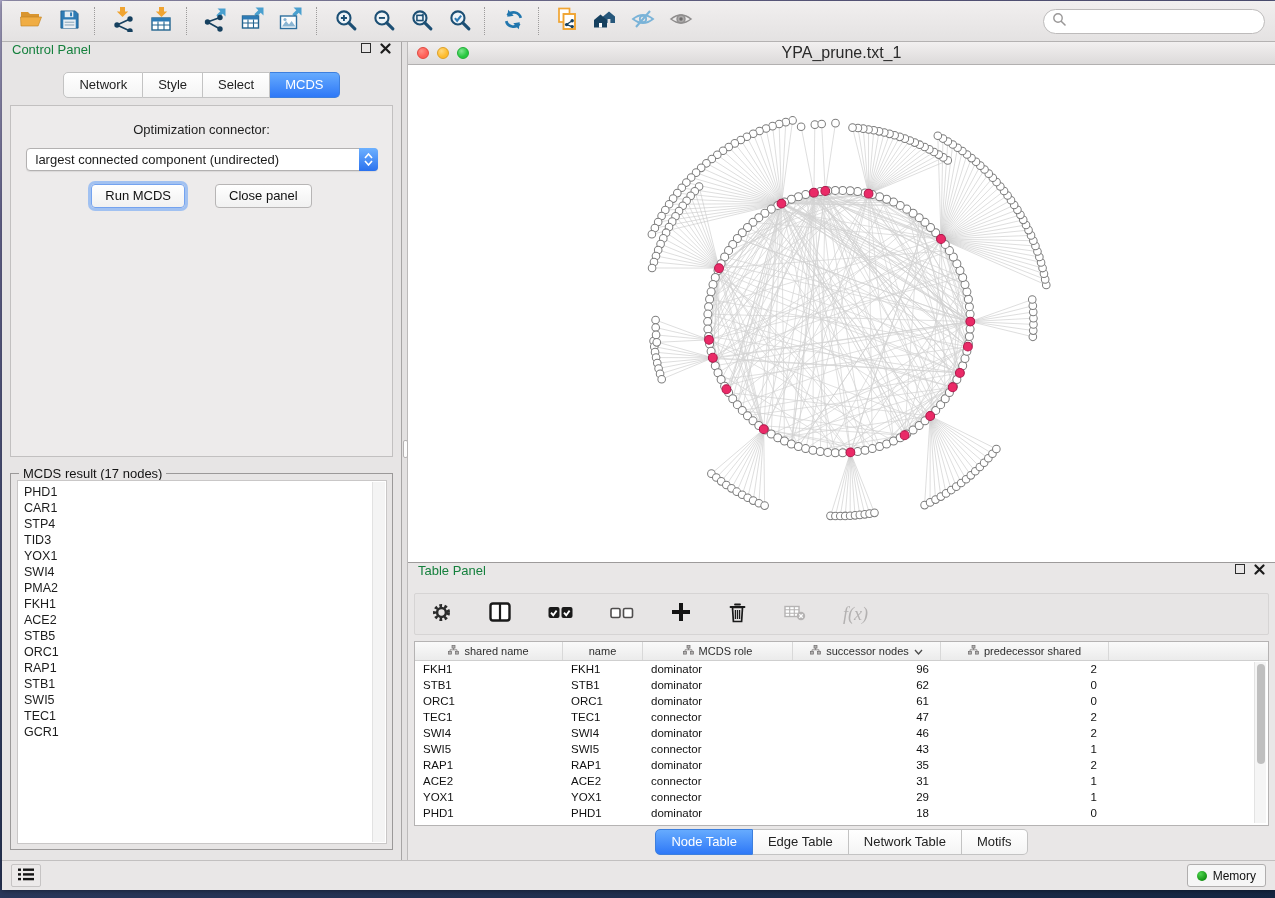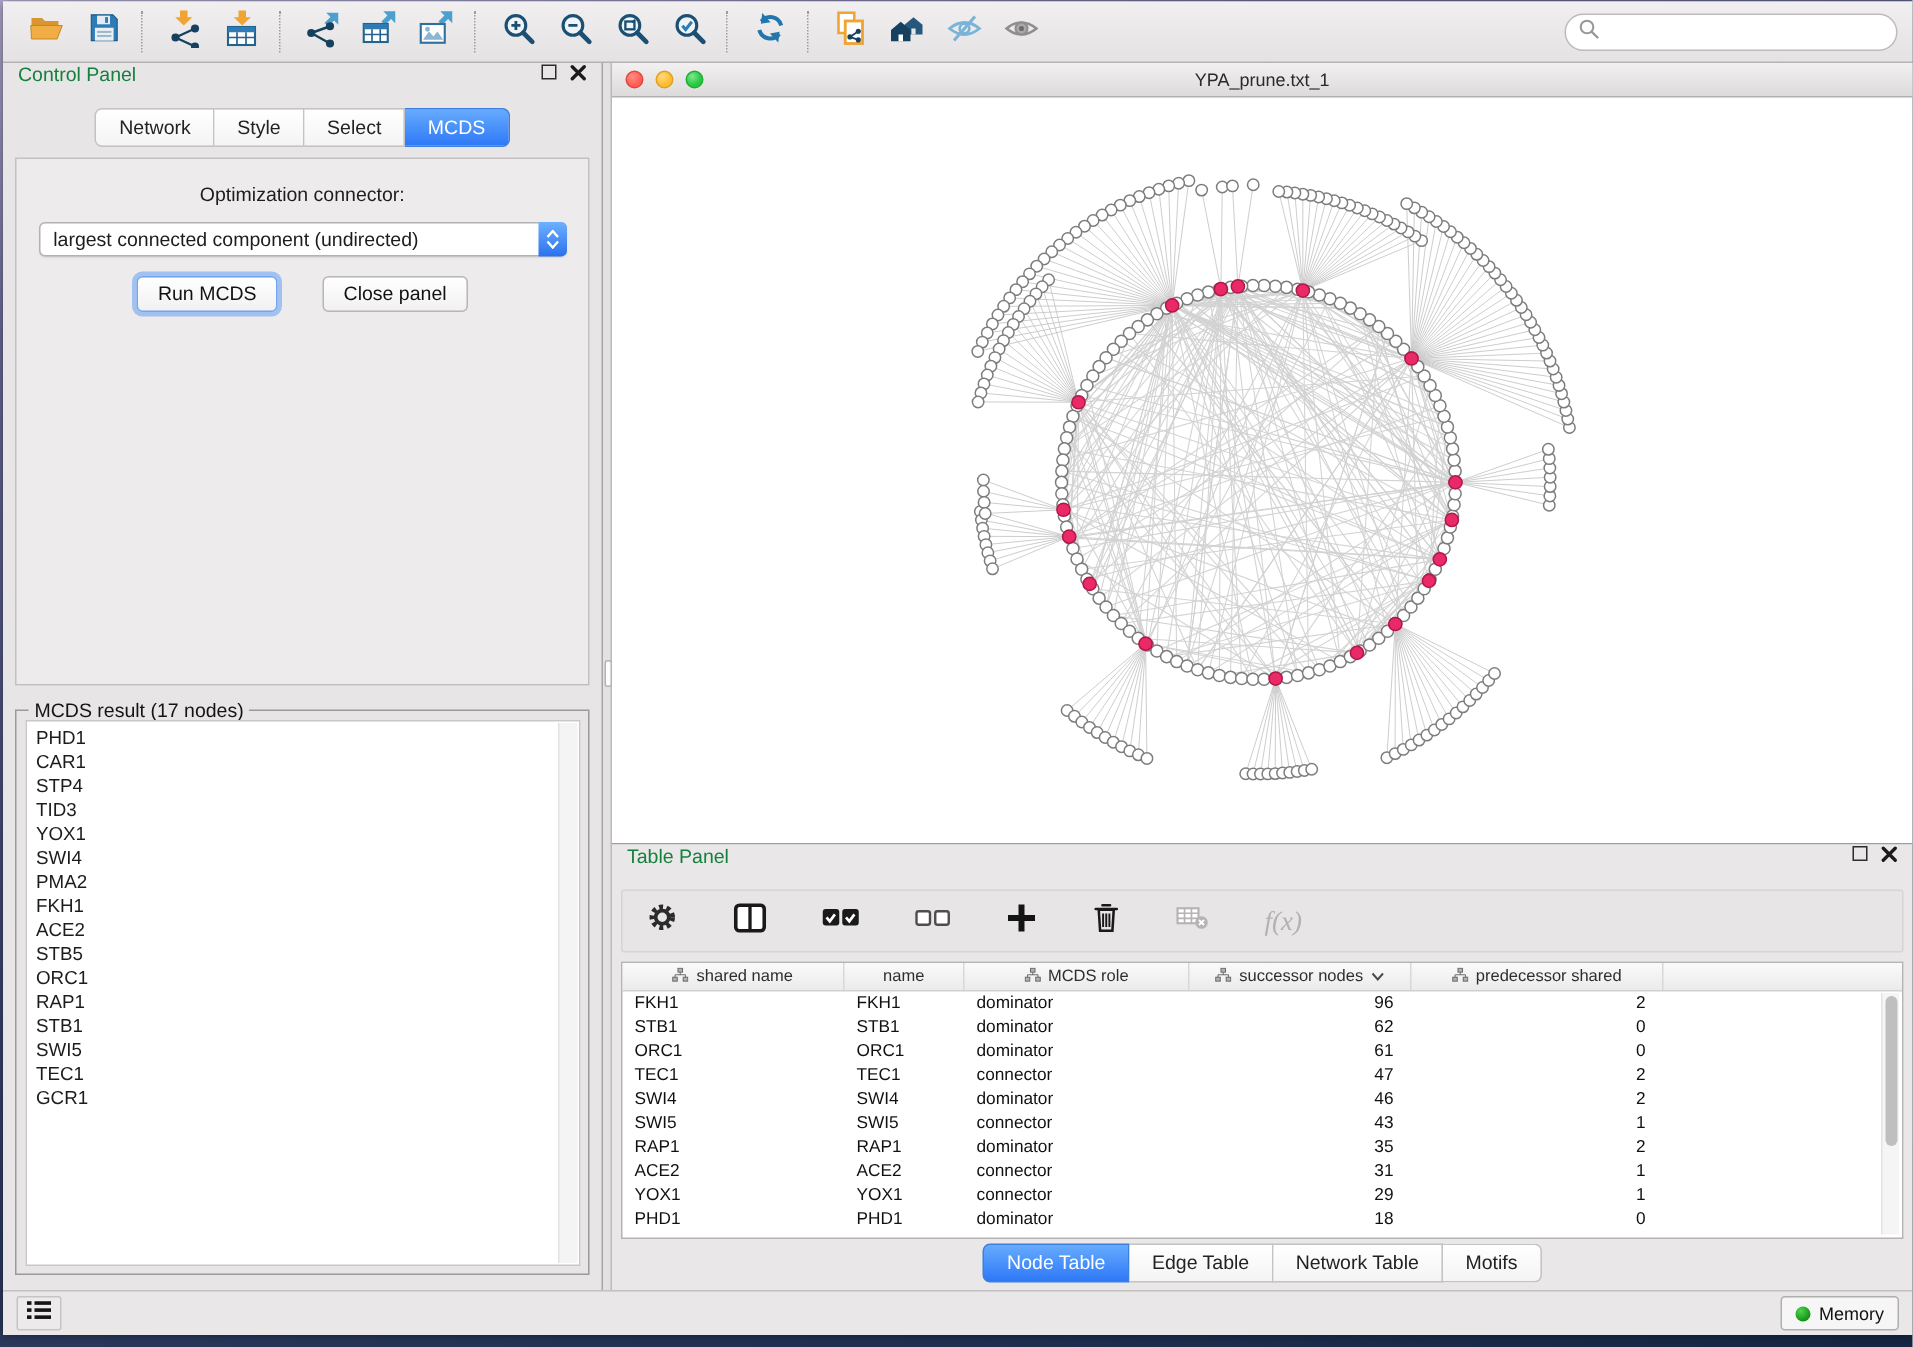--- a/index.html
+++ b/index.html
@@ -85,21 +85,21 @@
   
   .v-divider { width:7px; flex:0 0 7px; background:#e3e1e1; border-left:1px solid #a7a5a5; border-right:1px solid #bcbaba; position:relative; }
   .v-divider::after { content:""; position:absolute; left:1px; top:398px; width:3px; height:16px; background:#fdfdfd; border:1px solid #b5b3b3; border-radius:2px; }
   
   .right-col { flex:1; display:flex; flex-direction:column; min-width:0; }
   .net-panel { flex:0 0 521px; display:flex; flex-direction:column; background:#fff; border-bottom:1px solid #9d9b9b; min-width:0; }
   .net-titlebar {
     height:23px; flex:0 0 23px; background:linear-gradient(#f2f0f0,#dcdada);
     border-bottom:1px solid #b2b0b0; position:relative;
     display:flex; align-items:center; justify-content:center;
-    font-size:12px; color:#2a2a2a;
+    font-size:16px; color:#2a2a2a;
   }
   .lights { position:absolute; left:9px; top:5px; display:flex; gap:8px; }
   .light { width:12px; height:12px; border-radius:50%; }
   .light.red { background:radial-gradient(circle at 35% 30%, #ff8e84, #ff5f57 60%); border:1px solid #e2463d; }
   .light.yellow { background:radial-gradient(circle at 35% 30%, #ffd97e, #febc2e 60%); border:1px solid #dfa023; }
   .light.green { background:radial-gradient(circle at 35% 30%, #7fe690, #28c840 60%); border:1px solid #1daf34; }
   .net-canvas { flex:1; min-height:0; }
   .net-canvas svg { display:block; }
   
   .table-panel { flex:1; background:#e9e7e7; display:flex; flex-direction:column; min-height:0; }

